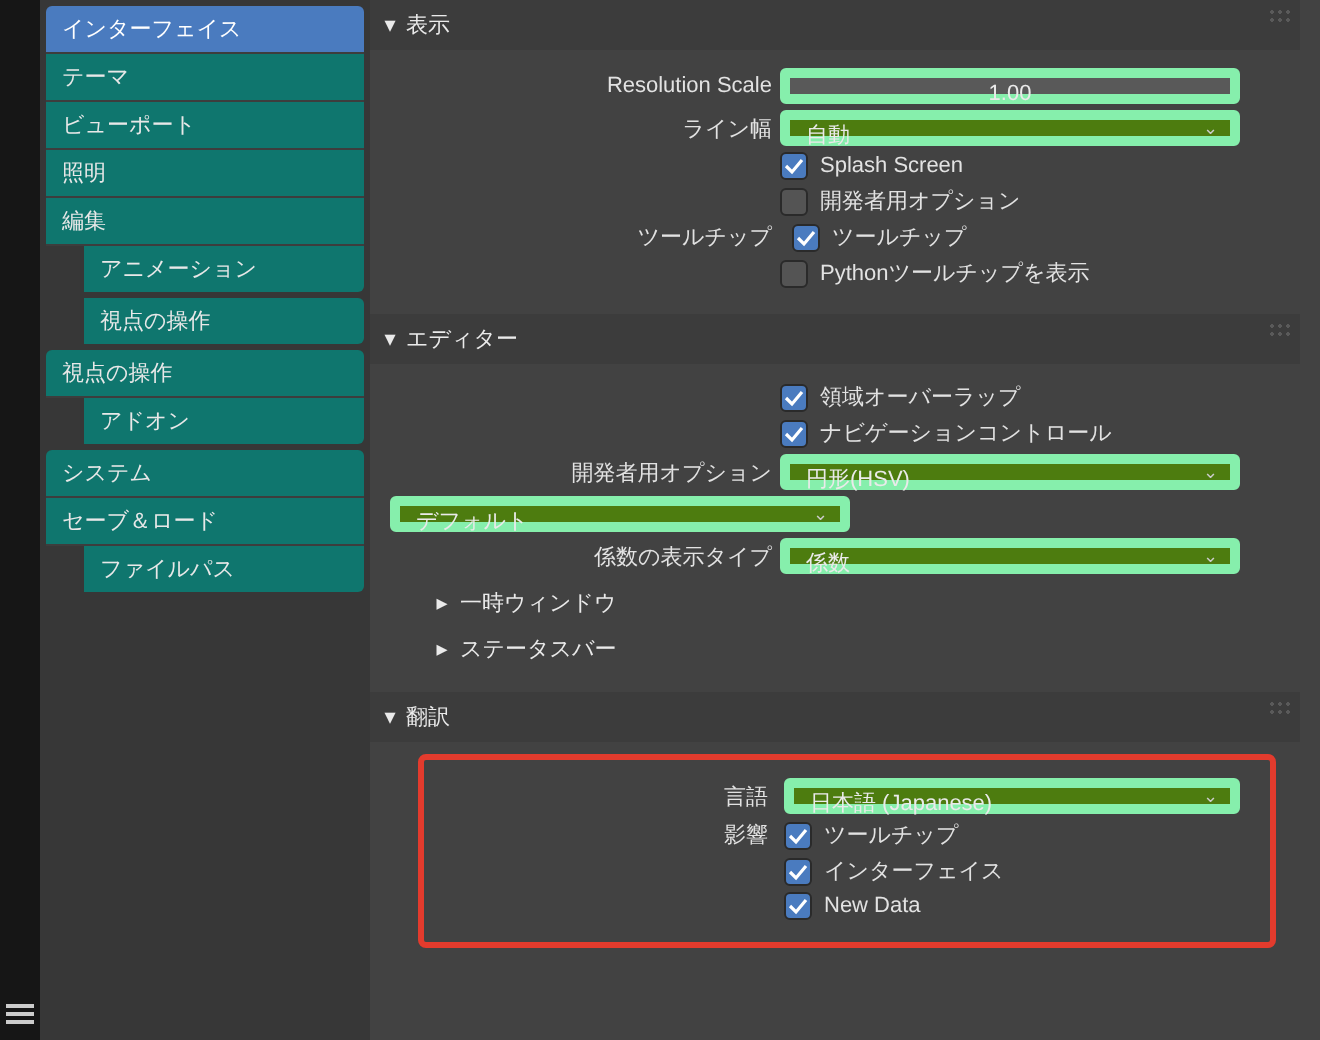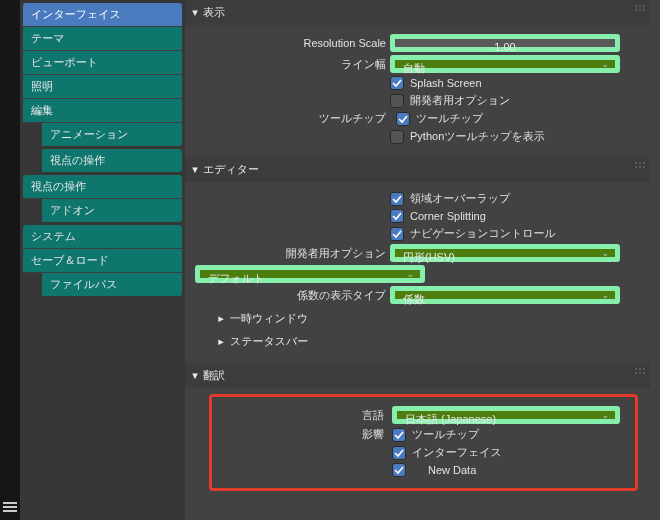--- a/index.html
+++ b/index.html
@@ -248,28 +248,20 @@
     <span class="grip"></span>
   </div>
   <div class="panel-body">
     <div class="chkrow">
       <span class="chk on">
           <svg viewBox="0 0 10 10">
             <path d="M1 5 L4 8 L9 2" stroke="#fff" stroke-width="1.6" fill="none"></path>
           </svg>
         </span>
       <span class="chk-label">領域オーバーラップ</span>
-    </div>
-    <div class="chkrow">
-      <span class="chk on">
-          <svg viewBox="0 0 10 10">
-            <path d="M1 5 L4 8 L9 2" stroke="#fff" stroke-width="1.6" fill="none"></path>
-          </svg>
-        </span>
-      <span class="chk-label">Corner Splitting</span>
     </div>
     <div class="chkrow">
       <span class="chk on">
           <svg viewBox="0 0 10 10">
             <path d="M1 5 L4 8 L9 2" stroke="#fff" stroke-width="1.6" fill="none"></path>
           </svg>
         </span>
       <span class="chk-label">ナビゲーションコントロール</span>
     </div>
     <div class="row">
@@ -342,18 +334,18 @@
           </span>
         <span class="chk-label" style="margin-left:6px">インターフェイス</span>
       </div>
       <div class="hl-row">
         <div class="hl-lab"></div>
         <span class="chk on">
             <svg viewBox="0 0 10 10">
               <path d="M1 5 L4 8 L9 2" stroke="#fff" stroke-width="1.6" fill="none"></path>
             </svg>
           </span>
-        <span class="chk-label" style="margin-left:22px">New Data</span>
+        <span class="chk-label" style="margin-left:6px">New Data</span>
       </div>
     </div>
   </div>
 
 </div>
 
 </body></html>

